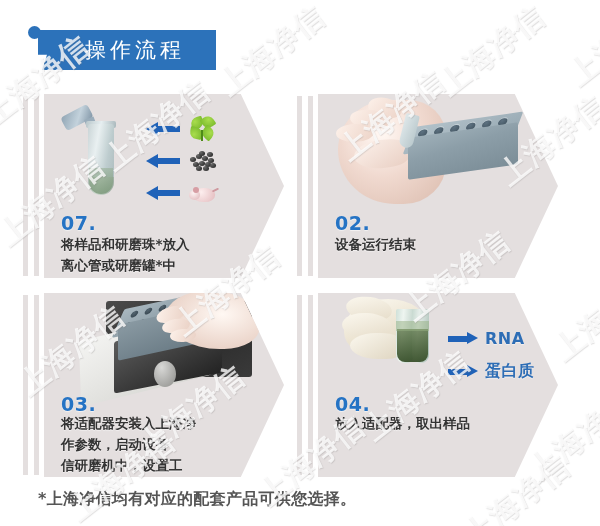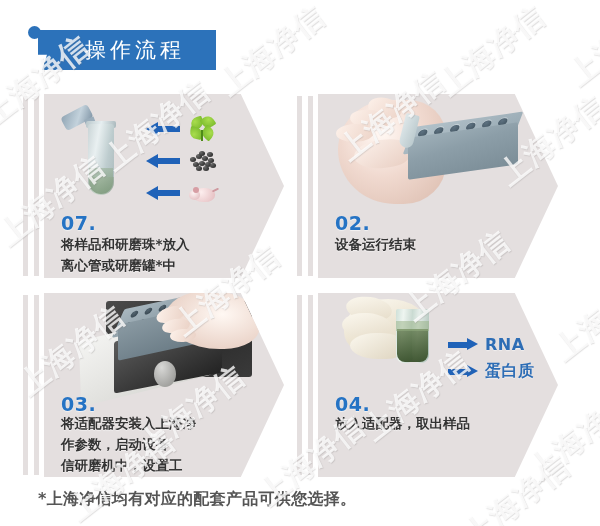--- a/index.html
+++ b/index.html
@@ -467,21 +467,21 @@
     z-index: 4;
   }
 
   .out-row {
     position: absolute;
     display: flex;
     align-items: center;
     gap: 7px;
   }
   #out-1 { left: 110px; top: 12px; }
-  #out-2 { left: 110px; top: 38px; }
+  #out-2 { left: 110px; top: 32px; }
   #out-3 { left: 110px; top: 64px; }
   .arrow-right {
     width: 30px; height: 13px;
     position: relative;
     flex: 0 0 auto;
   }
   .arrow-right::before {
     content: "";
     position: absolute;
     left: 0; top: 4px;

